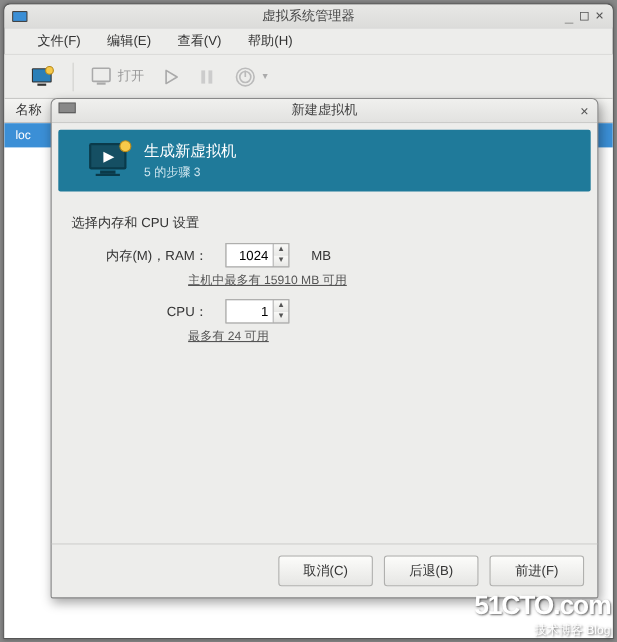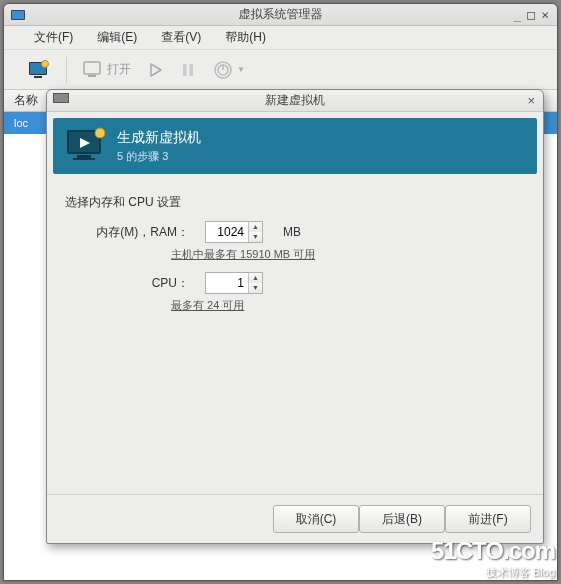--- a/index.html
+++ b/index.html
@@ -149,21 +149,21 @@
     padding: 0 8px;
     color: #555;
     font-size: 13px;
   }
   .dlg-banner {
     height: 56px;
     margin: 6px;
     background: #1f7a9a;
     display: flex;
     align-items: center;
-    padding: 6px 12px;
+    padding: 6px 26px;
     gap: 10px;
     border-radius: 2px;
   }
   .banner-text .t1 { color: #fff; font-size: 14px; font-weight: normal; }
   .banner-text .t2 { color: #cfe6ef; font-size: 11px; margin-top: 2px; }
   .dlg-body {
     flex: 1;
     padding: 14px 18px;
     color: #333;
   }
@@ -214,20 +214,21 @@
     color: #555;
     margin-left: 106px;
     margin-bottom: 10px;
     text-decoration: underline;
   }
   .dlg-footer {
     border-top: 1px solid #d0d0ce;
     padding: 10px 12px;
     display: flex;
     justify-content: flex-end;
+    gap: 10px;
   }
   .btn {
     min-width: 86px;
     height: 28px;
     background: linear-gradient(#fcfcfa, #e6e6e4);
     border: 1px solid #b0b0ae;
     border-radius: 3px;
     padding: 0 12px;
     display: inline-flex;
     align-items: center;

